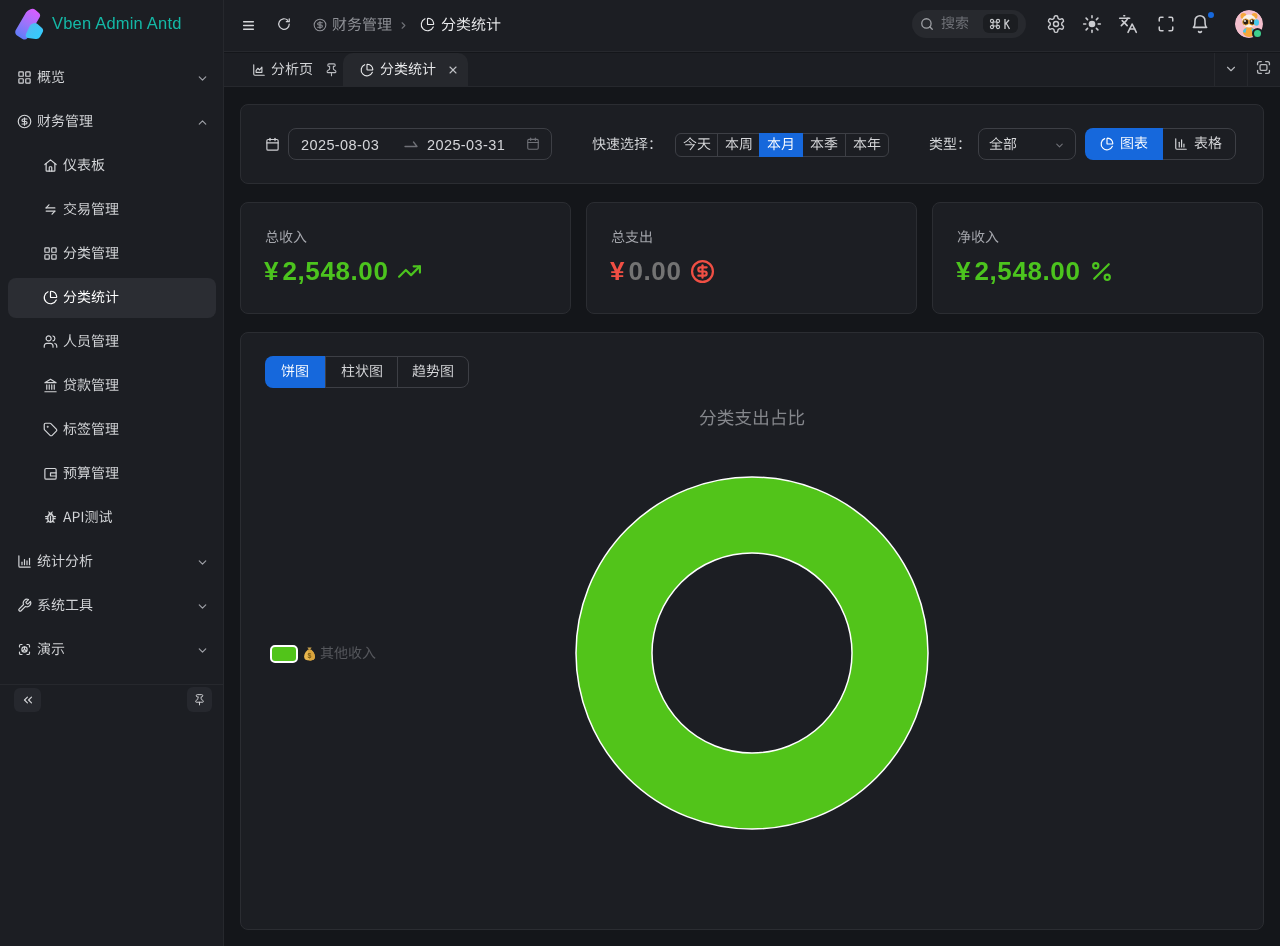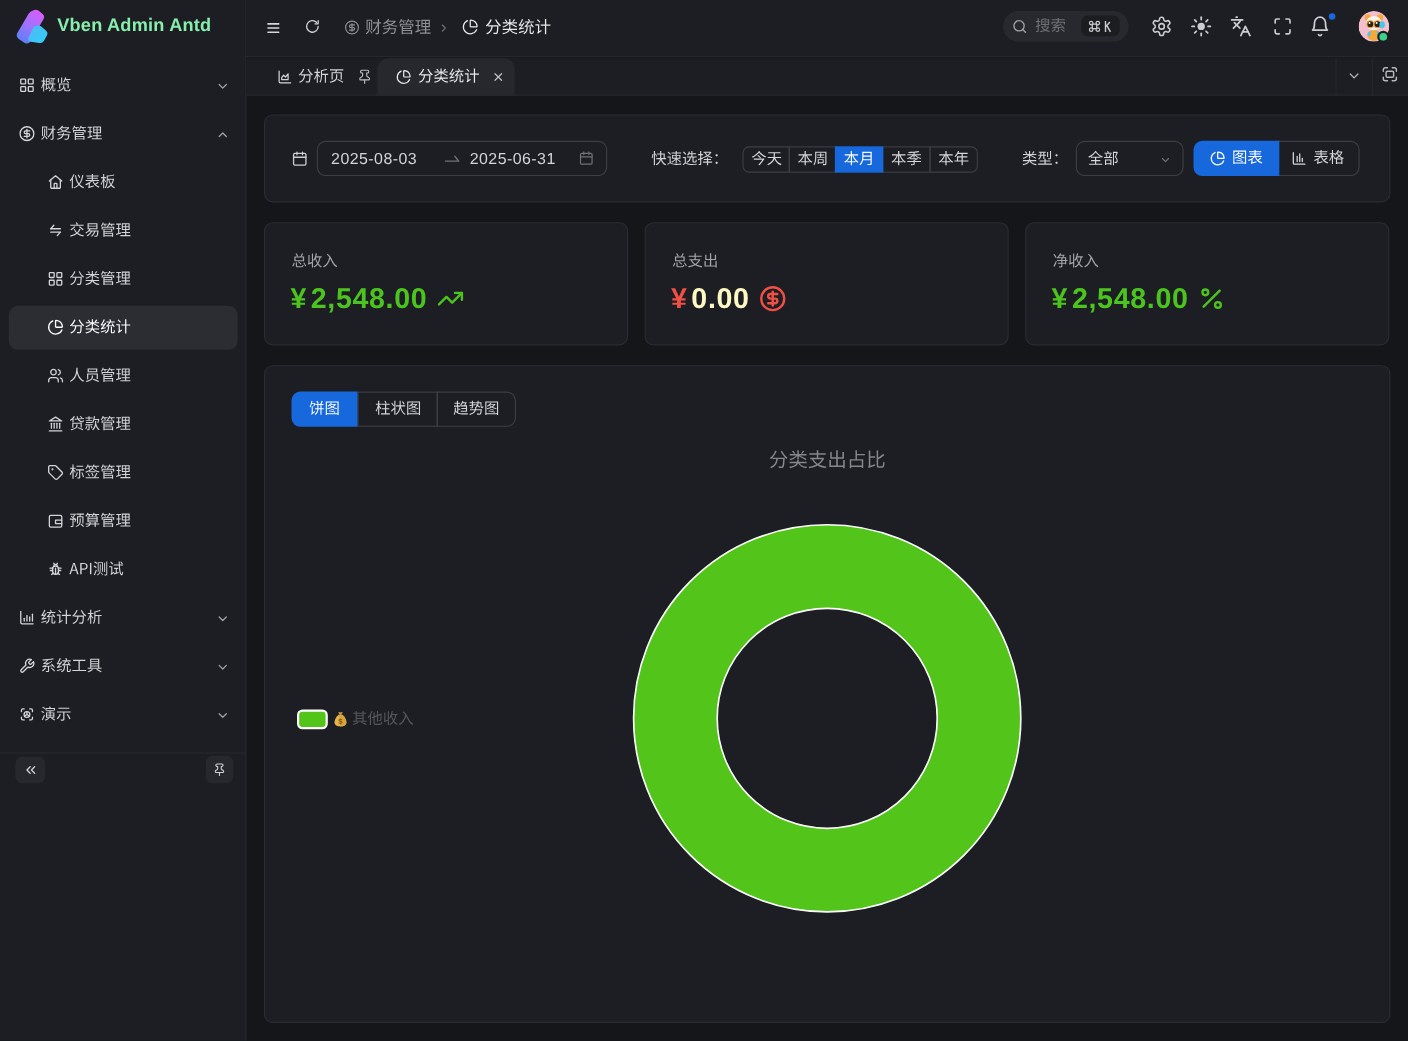--- a/index.html
+++ b/index.html
@@ -14,21 +14,21 @@
           </linearGradient>
           <linearGradient id="lg2" x1="0" y1="0" x2="1" y2="1">
             <stop offset="0" stop-color="#55b6f0"></stop>
             <stop offset="1" stop-color="#2ed0fe"></stop>
           </linearGradient>
         </defs>
         <path d="M34 3 Q40 0 45 4 L52 10 Q56 14 53 19 L29 60 Q25 65 19 62 L8 55 Q3 51 5 45 L26 9 Q29 5 34 3 Z" fill="url(#lg1)"></path>
         <path d="M40 31 Q45 29 49 32 L58 40 Q62 44 59 49 L54 58 Q51 63 45 62 L30 60 Q24 58 26 52 L33 37 Q35 32 40 31 Z" fill="url(#lg2)"></path>
       </svg>
     </div>
-    <div style="position:absolute;left:52px;top:14px;"><span style="font-size:16.5px;font-weight:700;color:#86efac;letter-spacing:.2px">Vben Admin Antd</span></div>
+    <div style="position:absolute;left:52px;top:14px;"><span style="font-size:16.5px;font-weight:400;color:#14b8a6;letter-spacing:.2px">Vben Admin Antd</span></div>
     <div class="abs" style="left:8px;top:58px;width:208px;height:40px">
       <div class="abs" style="left:0;top:0;width:208px;height:40px;"></div>
       <div style="position:absolute;left:9px;top:12px;">
         <svg width="15" height="15" viewBox="0 0 24 24" fill="none" style="display:block">
           <g stroke="#d3d5d8" stroke-width="1.9" stroke-linecap="round" stroke-linejoin="round">
             <rect x="3" y="3" width="7" height="7" rx="1"></rect>
             <rect x="14" y="3" width="7" height="7" rx="1"></rect>
             <rect x="14" y="14" width="7" height="7" rx="1"></rect>
             <rect x="3" y="14" width="7" height="7" rx="1"></rect>
           </g>
@@ -772,21 +772,21 @@
         </g>
       </svg>
     </div>
     <div class="abs" style="left:288px;top:128px;width:264px;height:32px;border:1px solid #3d3f45;border-radius:8px"></div>
     <div style="position:absolute;left:301px;top:136px;"><span style="font-size:14.5px;color:#d4d5d9;letter-spacing:.4px">2025-08-03</span></div>
     <div style="position:absolute;left:404px;top:139px;">
       <svg width="16" height="10" viewBox="0 0 16 10" style="display:block">
         <path d="M1 7.5h12m0 0-3.5-4.5" stroke="#6f7177" stroke-width="1.3" fill="none" stroke-linecap="round"></path>
       </svg>
     </div>
-    <div style="position:absolute;left:427px;top:136px;"><span style="font-size:14.5px;color:#d4d5d9;letter-spacing:.4px">2025-06-31</span></div>
+    <div style="position:absolute;left:427px;top:136px;"><span style="font-size:14.5px;color:#d4d5d9;letter-spacing:.4px">2025-03-31</span></div>
     <div style="position:absolute;left:526px;top:137px;">
       <svg width="14" height="14" viewBox="0 0 24 24" fill="none" style="display:block">
         <g stroke="#6f7177" stroke-width="1.9" stroke-linecap="round" stroke-linejoin="round">
           <rect x="3" y="4" width="18" height="17" rx="2"></rect>
           <path d="M8 2v4"></path>
           <path d="M16 2v4"></path>
           <path d="M3 9.5h18"></path>
         </g>
       </svg>
     </div>
@@ -987,21 +987,21 @@
             <path d="M459 840V687H77V613H459V458H123V385H230L208 377C262 269 337 180 431 110C315 52 179 15 36 -8C51 -25 70 -60 77 -80C230 -52 375 -7 501 63C616 -5 754 -50 917 -74C928 -54 948 -21 965 -3C815 16 684 54 576 110C690 188 782 293 839 430L787 461L773 458H537V613H921V687H537V840ZM286 385H729C677 287 600 210 504 151C410 212 336 290 286 385Z"></path>
           </g>
           <g transform="translate(2000)">
             <path d="M104 341V-21H814V-78H895V341H814V54H539V404H855V750H774V477H539V839H457V477H228V749H150V404H457V54H187V341Z"></path>
           </g>
         </g>
       </svg>
     </div>
     <div class="abs row" style="left:610px;top:256px">
       <span style="font-size:26px;font-weight:700;color:#f04f44">¥</span>
-      <span style="font-size:26px;font-weight:700;color:#fef9c3;letter-spacing:.6px;margin-left:4px">0.00</span>
+      <span style="font-size:26px;font-weight:700;color:#737373;letter-spacing:.6px;margin-left:4px">0.00</span>
       <div style="margin-left:9px">
         <svg width="25" height="25" viewBox="0 0 24 24" fill="none" style="display:block">
           <g stroke="#f04f44" stroke-width="2.1" stroke-linecap="round" stroke-linejoin="round">
             <circle cx="12" cy="12" r="10"></circle>
             <path d="M16 8h-6a2 2 0 1 0 0 4h4a2 2 0 1 1 0 4H8"></path>
             <path d="M12 18V6"></path>
           </g>
         </svg>
       </div>
     </div>

